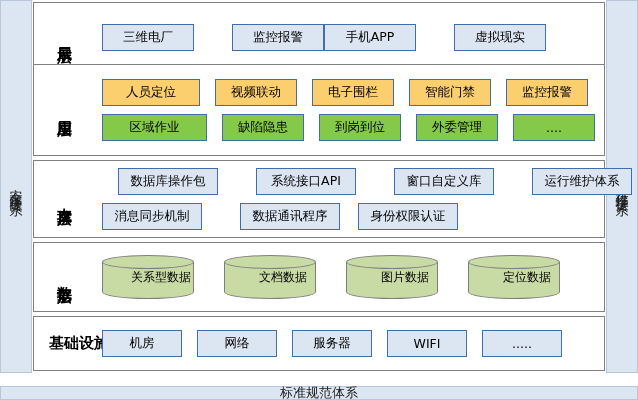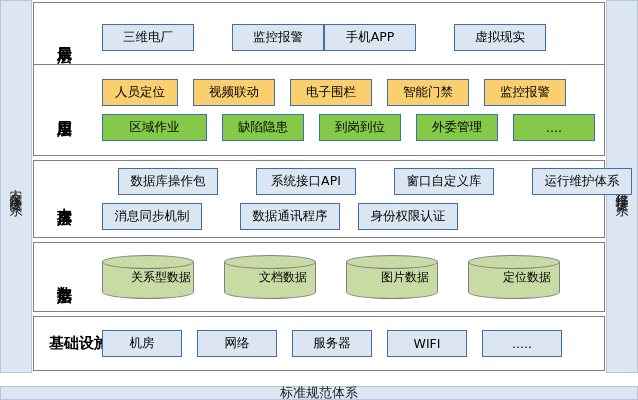--- a/index.html
+++ b/index.html
@@ -204,21 +204,21 @@
             <div class="node blue" style="width: 92px; margin-left: 38px;">虚拟现实</div>
           </div>
         </div>
       </div>
       <div class="layer" style="top: 64px; height: 92px;">
         <div class="layer-label">
           <span class="vtext">应用层</span>
         </div>
         <div class="layer-body">
           <div class="row" style="justify-content: flex-start;">
-            <div class="node orange" style="width: 76px; margin-left: 8px;">人员定位</div>
+            <div class="node orange" style="width: 98px; margin-left: 8px;">人员定位</div>
             <div class="node orange" style="width: 82px; margin-left: 15px;">视频联动</div>
             <div class="node orange" style="width: 82px; margin-left: 15px;">电子围栏</div>
             <div class="node orange" style="width: 82px; margin-left: 15px;">智能门禁</div>
             <div class="node orange" style="width: 82px; margin-left: 15px;">监控报警</div>
           </div>
           <div class="row" style="justify-content: flex-start;">
             <div class="node green" style="width: 105px; margin-left: 8px;">区域作业</div>
             <div class="node green" style="width: 82px; margin-left: 15px;">缺陷隐患</div>
             <div class="node green" style="width: 82px; margin-left: 15px;">到岗到位</div>
             <div class="node green" style="width: 82px; margin-left: 15px;">外委管理</div>

